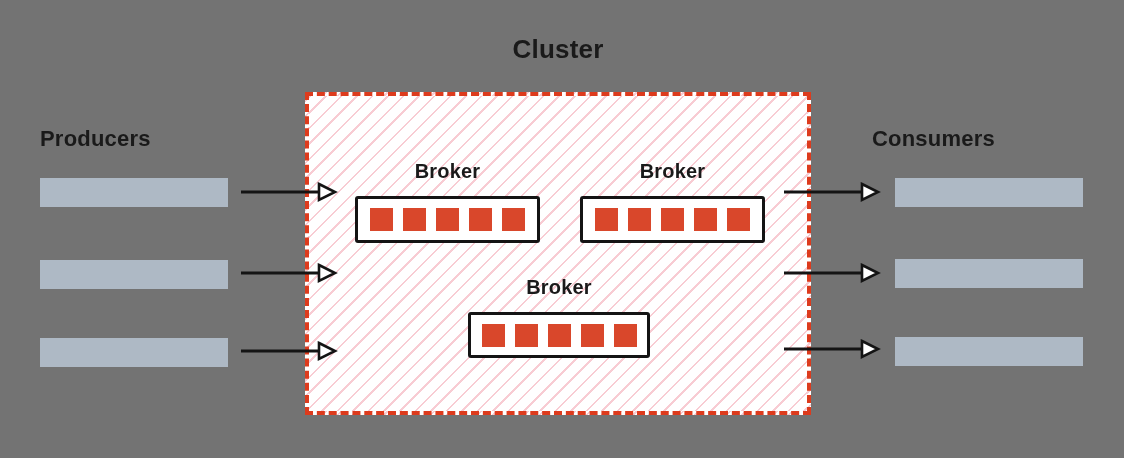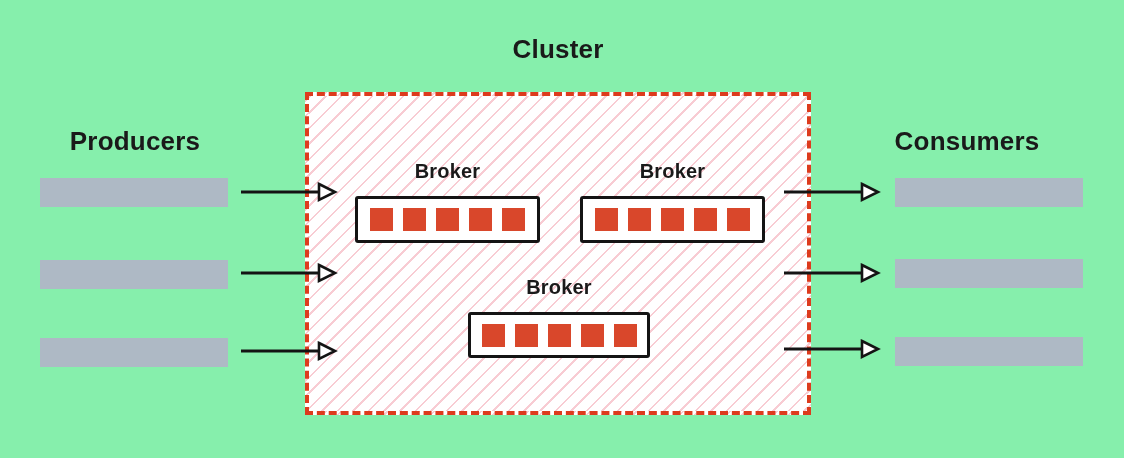--- a/index.html
+++ b/index.html
@@ -7,42 +7,42 @@
     padding: 0;
     background: #ffffff;
     font-family: "Liberation Sans", sans-serif;
   }
   * { box-sizing: border-box; }
 
   .canvas {
     position: relative;
     width: 1124px;
     height: 458px;
-    background: #86efac;
+    background: #737373;
     overflow: hidden;
     color: #1a1a1a;
   }
 
   .title {
     position: absolute;
     left: 305px;
     top: 34px;
     width: 506px;
     text-align: center;
     font-size: 26px;
     font-weight: 600;
     letter-spacing: 0.2px;
   }
 
   .side-label {
     position: absolute;
     top: 126px;
     width: 190px;
-    text-align: center;
-    font-size: 26px;
+    text-align: left;
+    font-size: 22px;
     font-weight: 600;
     letter-spacing: 0.2px;
   }
   .side-label.producers { left: 40px; }
   .side-label.consumers { left: 872px; }
 
   .cluster-box {
     position: absolute;
     left: 305px;
     top: 92px;

